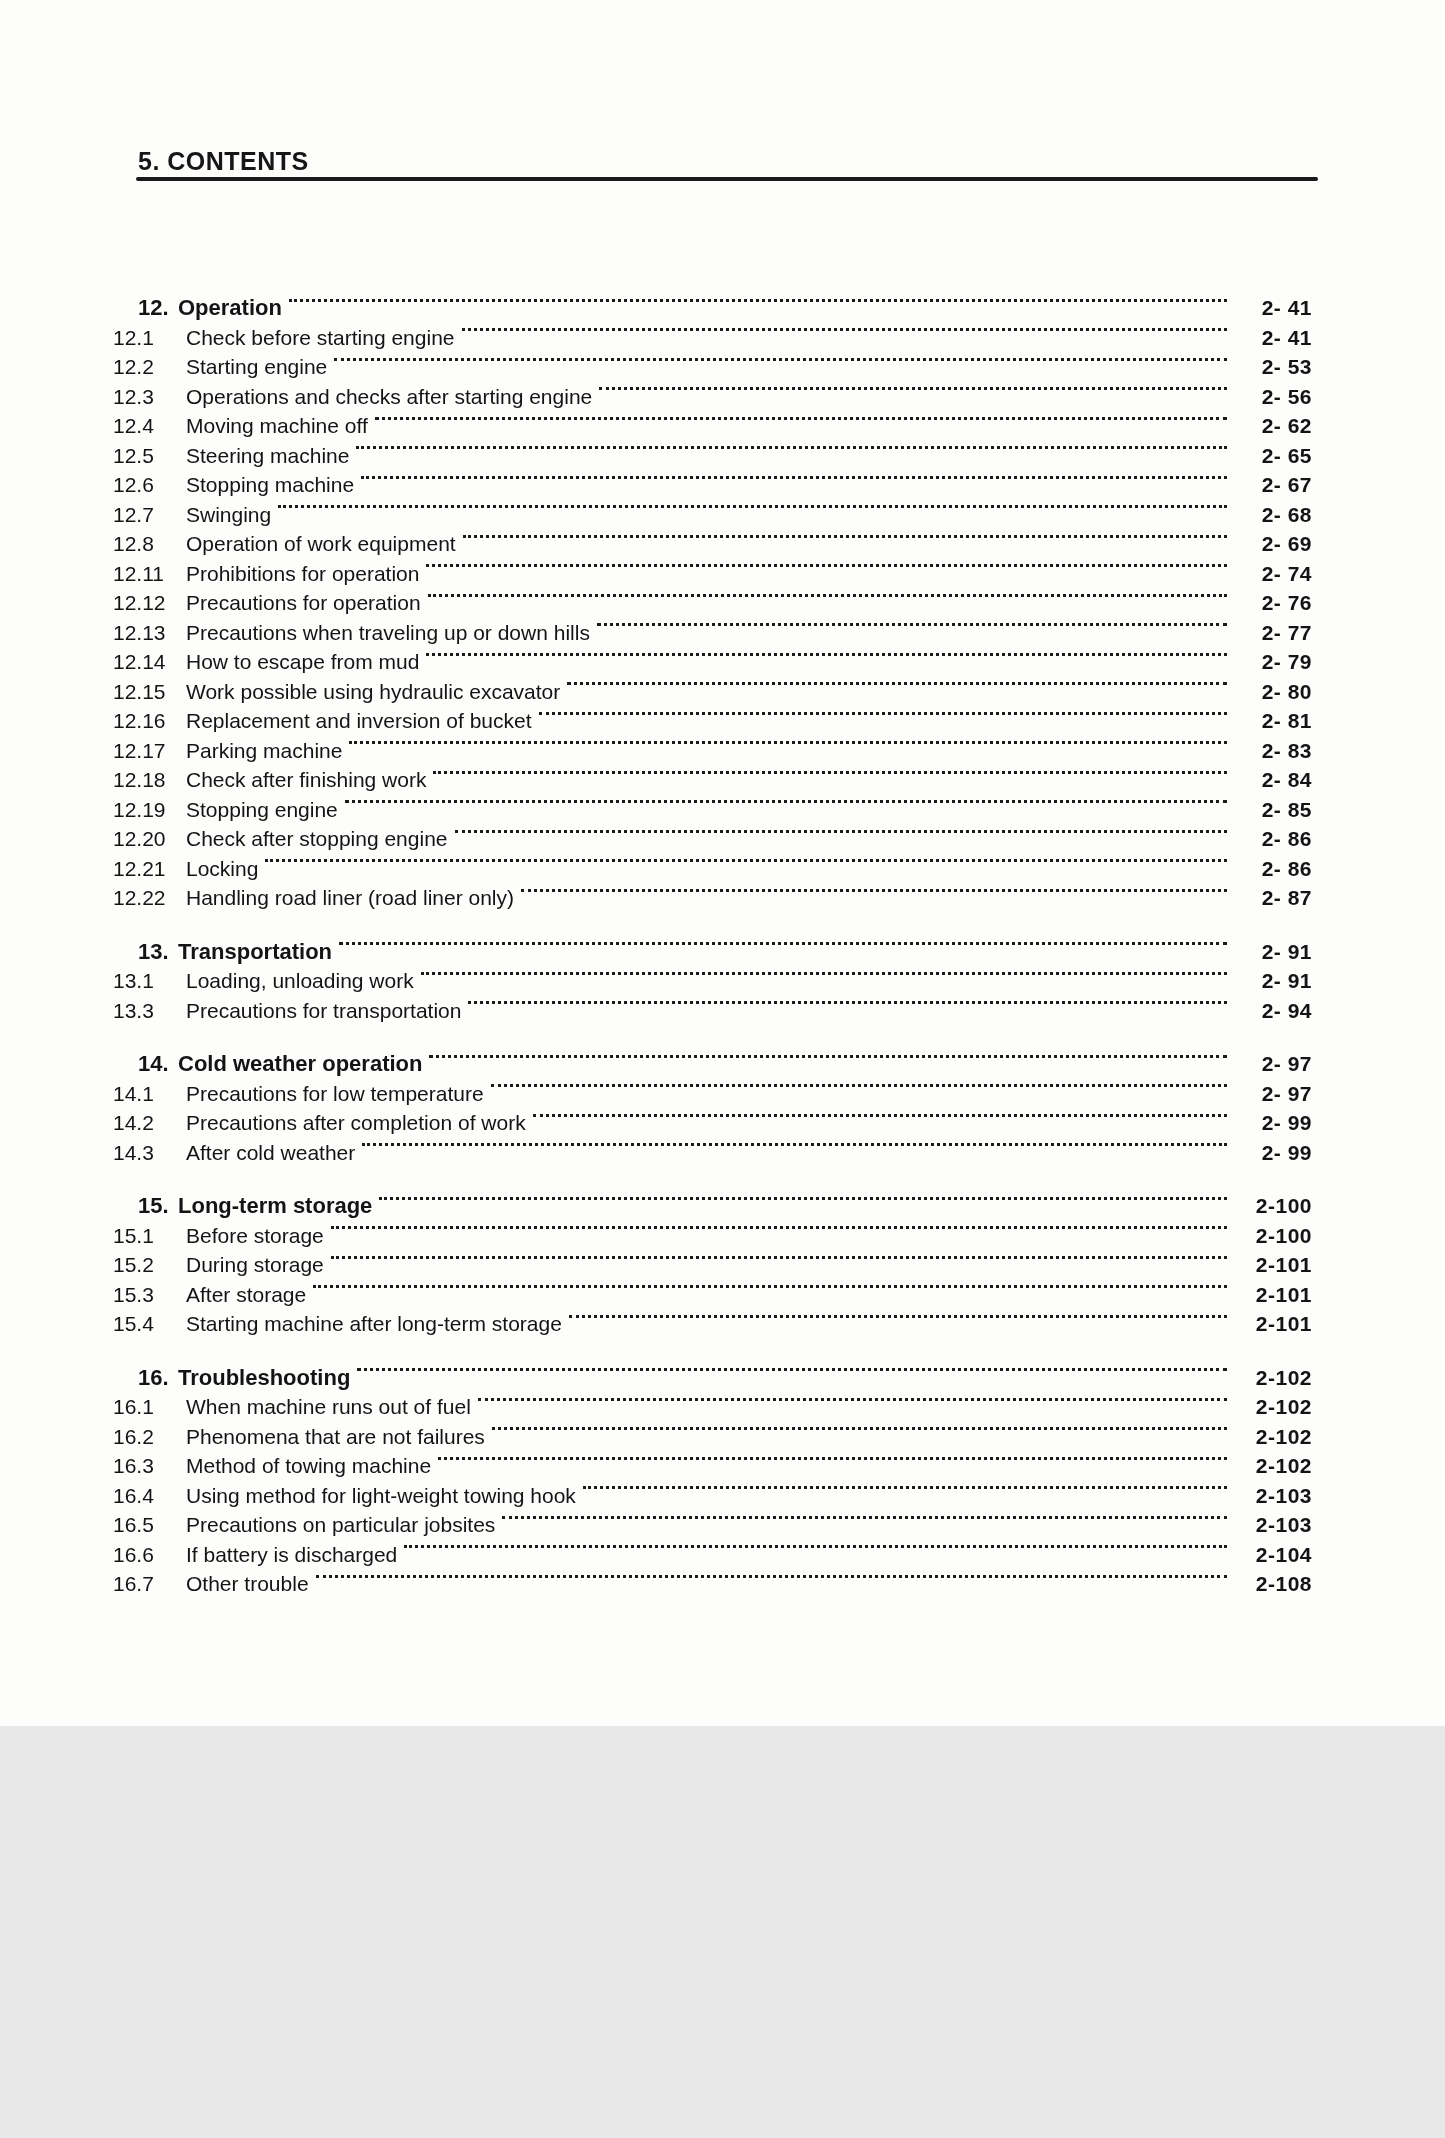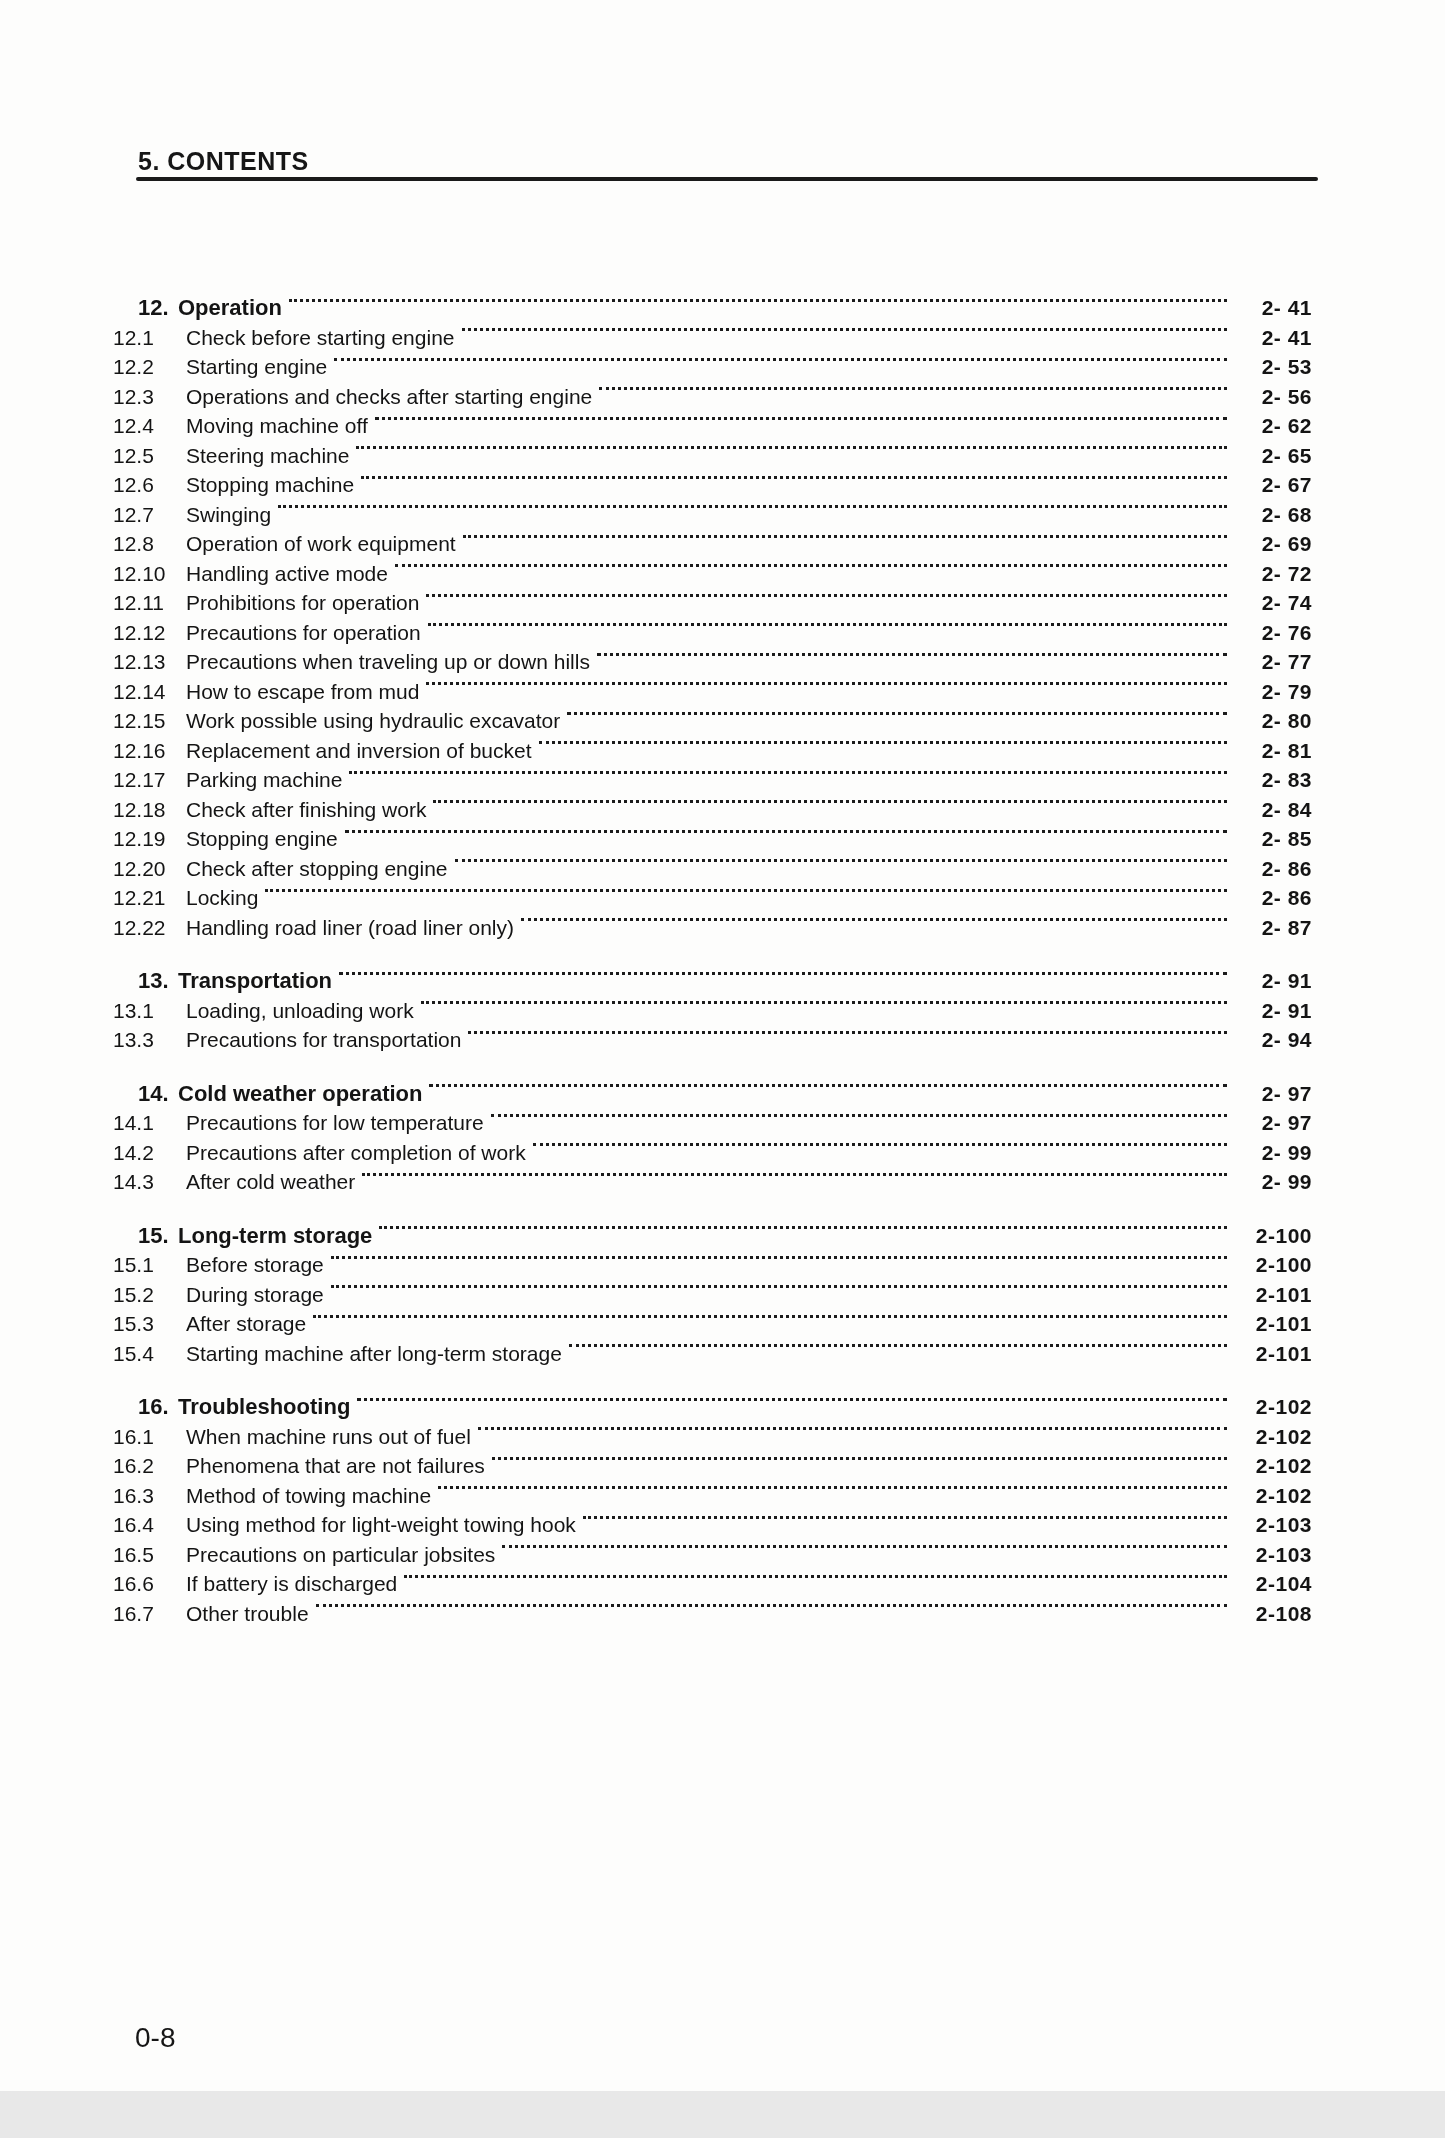--- a/index.html
+++ b/index.html
@@ -1,19 +1,19 @@
 <!DOCTYPE html>
 <html><head>
 <meta charset="utf-8">
 <style>
   html, body { margin: 0; padding: 0; background: #e8e8e8; }
   .page {
     position: relative;
     width: 1445px;
-    height: 2091px;
+    height: 1726px;
     margin: 0 auto;
     background: #fdfdfc;
     color: #141414;
     font-family: "Liberation Sans", sans-serif;
     overflow: hidden;
   }
   .doc-header {
     position: absolute;
     top: 147px;
     left: 138px;
@@ -149,26 +149,20 @@
   </div>
 
   <div class="row item-row">
     <span class="num">12.8</span>
     <span class="title">Operation of work equipment</span>
     <span class="leader"></span>
     <span class="pg">2- 69</span>
   </div>
 
 
-  <div class="row item-row">
-    <span class="num">12.10</span>
-    <span class="title">Handling active mode</span>
-    <span class="leader"></span>
-    <span class="pg">2- 72</span>
-  </div>
 
   <div class="row item-row">
     <span class="num">12.11</span>
     <span class="title">Prohibitions for operation</span>
     <span class="leader"></span>
     <span class="pg">2- 74</span>
   </div>
 
   <div class="row item-row">
     <span class="num">12.12</span>

